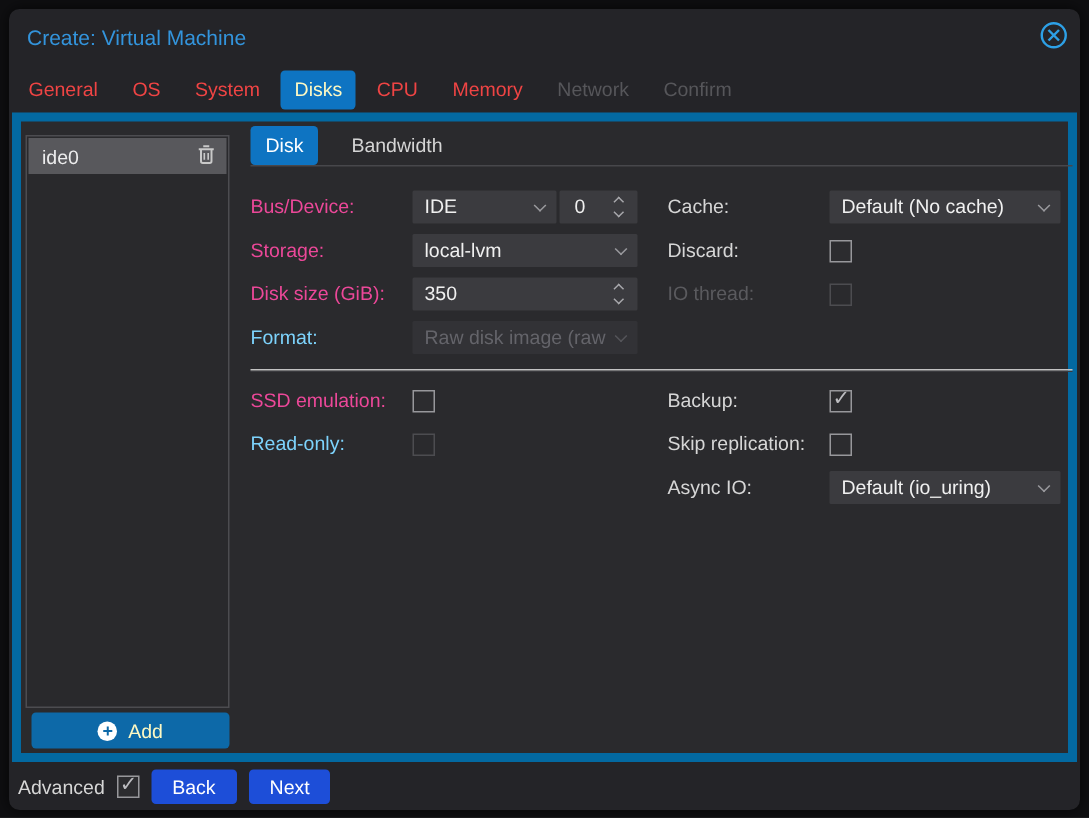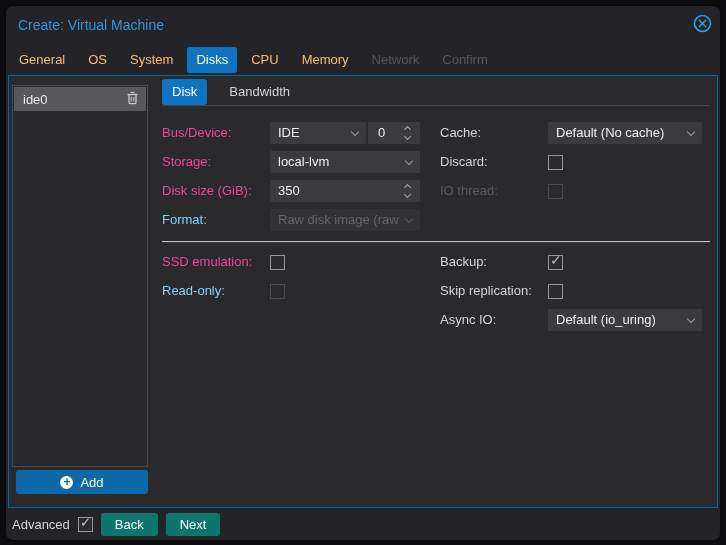--- a/index.html
+++ b/index.html
@@ -25,29 +25,29 @@
   .close {
     position:absolute; right:8px; top:7px; width:20px; height:20px;
     cursor:pointer; display:flex; align-items:center; justify-content:center;
   }
   
   .tabbar {
     position:absolute; left:4px; top:41px; right:10px; height:26px;
     display:flex; gap:5px; align-items:center;
   }
   .tab {
-    padding:5px 9px; color:#fdba74; border-radius:3px; cursor:pointer;
+    padding:5px 9px; color:#ef4444; border-radius:3px; cursor:pointer;
     line-height:16px;
   }
   .tab.active { background:#0e74c2; color:#fef9c3; }
   .tab.disabled { color:#56565a; cursor:default; }
   
   .panel {
     position:absolute; left:2px; right:2px; top:69px; bottom:32px;
-    background:#2a2a2d; border:1px solid #0369a1;
+    background:#2a2a2d; border:6px solid #0369a1;
   }
   .disk-list {
     position:absolute; left:3px; top:9px; width:136px; height:382px;
     background:#29292c; border:1px solid #4c4c50;
   }
   .disk-item {
     margin:1px; height:24px; background:#58585c; color:#ededee;
     display:flex; align-items:center; padding:0 7px 0 9px; cursor:pointer;
   }
   .disk-item .trash { margin-left:auto; cursor:pointer; }
@@ -120,21 +120,21 @@
     box-shadow:0 1px 0 #3a3a3e; margin:10px 0 9px 0;
   }
   
   .footer {
     position:absolute; left:0; right:0; bottom:0; height:32px;
     display:flex; align-items:center; justify-content:flex-start;
     padding:0 6px; gap:8px;
   }
   .adv-label { color:#d6d6d6; margin-right:0; }
   .btn {
-    height:23px; padding:0 14px; background:#0f766e; color:#fff;
+    height:23px; padding:0 14px; background:#1d4ed8; color:#fff;
     border:none; border-radius:3px; font-family:inherit; font-size:13px;
     cursor:pointer;
   }
 </style>
 </head>
 <body>
 
 <div class="dialog">
 
   <div class="header">

